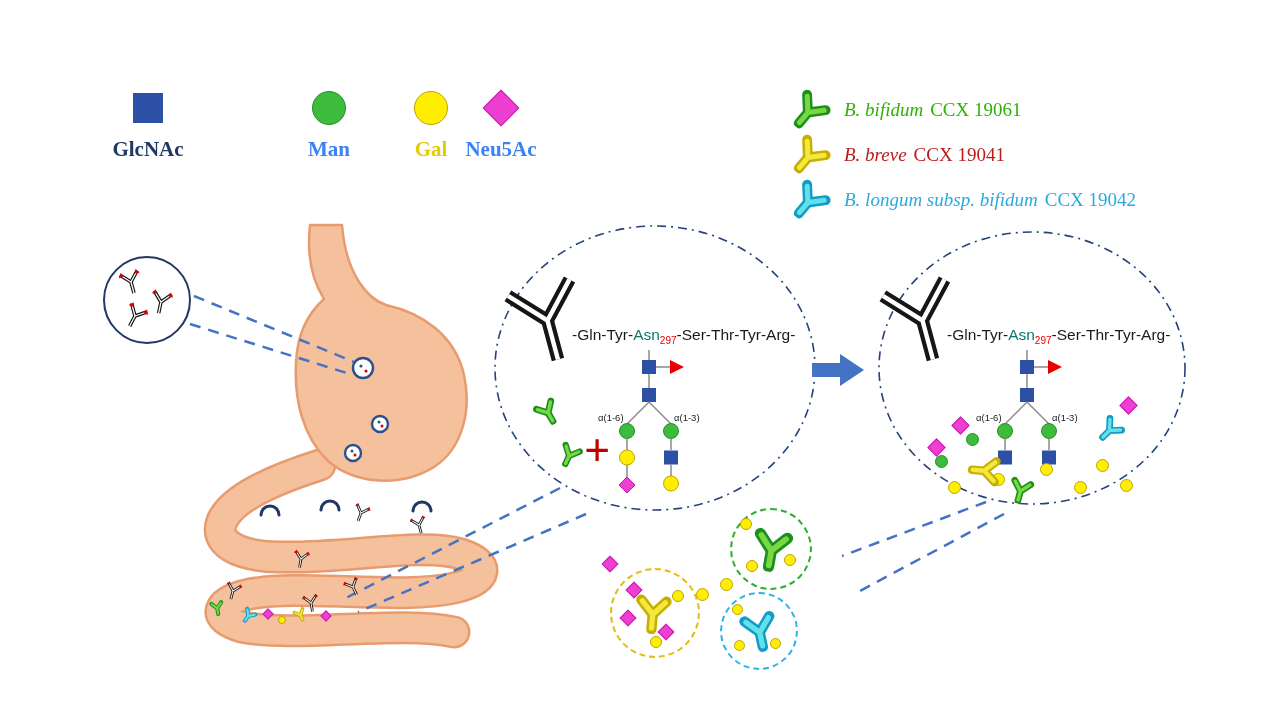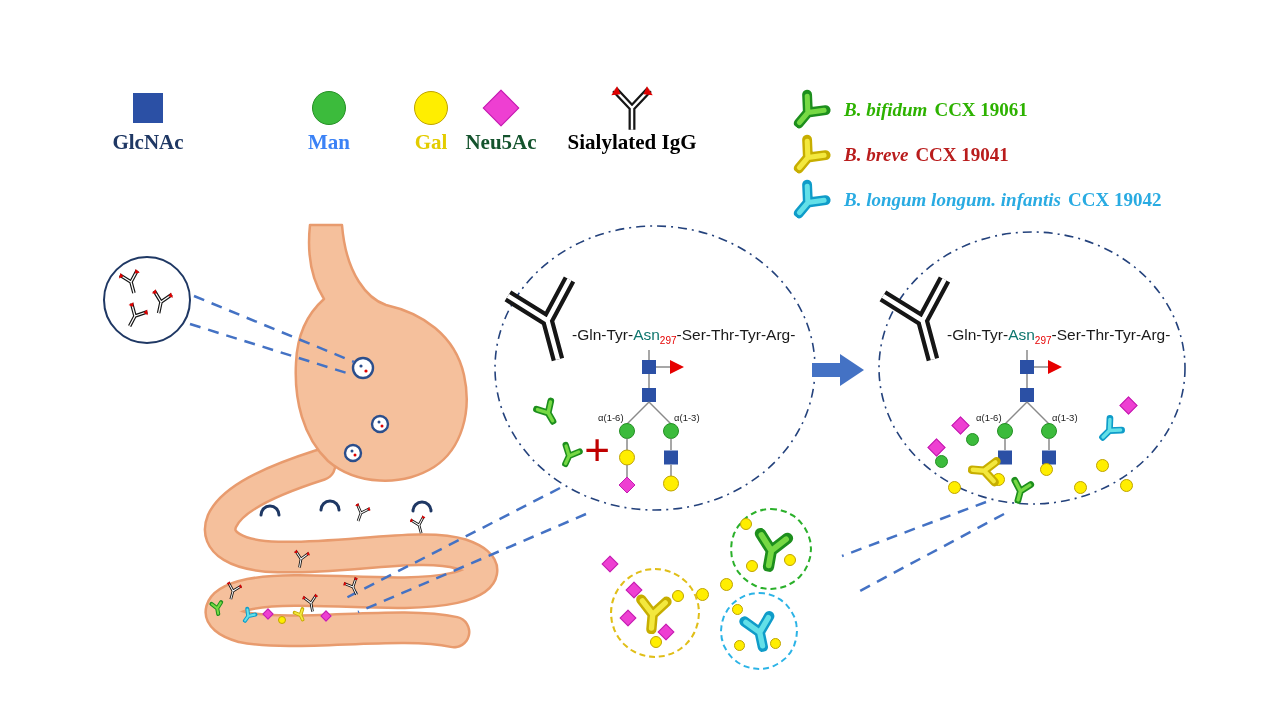--- a/index.html
+++ b/index.html
@@ -1,29 +1,29 @@
 <!DOCTYPE html>
 <html><head>
 <meta charset="utf-8">
 <style>
   *{margin:0;padding:0;box-sizing:border-box}
   html,body{background:#fff}
   body{font-family:"Liberation Serif",serif}
   .canvas{position:relative;width:1275px;height:715px;background:#fff;overflow:hidden}
 
   
-  .legend-item{position:absolute;top:86px;display:flex;flex-direction:column;align-items:center;}
+  .legend-item{position:absolute;top:86px;display:flex;flex-direction:column;align-items:center;gap:7px}
   .legend-item .ic{height:44px;display:flex;align-items:center;justify-content:center}
   .legend-label{font-weight:bold;font-size:21px;white-space:nowrap}
   .lbl-glcnac{color:#1F3864}.lbl-fuc{color:#E60000}.lbl-man{color:#3b82f6}
-  .lbl-gal{color:#E3CC00}.lbl-neu{color:#14532d}.lbl-igg{color:#000}
+  .lbl-gal{color:#E3CC00}.lbl-neu{color:#3b82f6}.lbl-igg{color:#000}
 
   
   .bact-row{position:absolute;left:788px;display:flex;align-items:center;gap:12px}
-  .bact-label{font-weight:bold;font-size:19px;white-space:nowrap}
+  .bact-label{font-weight:normal;font-size:19px;white-space:nowrap}
   .bact-label .sp{font-style:italic}
   .bact-label .st{margin-left:7px}
   .row-bifidum{color:#2DB200}.row-breve{color:#b91c1c}.row-longum{color:#29ABE2}
 
   
   .abs{position:absolute}
   .sq{position:absolute;background:#2B50A5}
   .tri-r{width:0;height:0;border-top:16px solid transparent;border-bottom:16px solid transparent;border-left:32px solid #E60000}
   .dia{position:absolute;transform:rotate(45deg);background:#EE3FD2;border:1px solid #C21FB0}
   .cir{position:absolute;border-radius:50%}
@@ -94,28 +94,20 @@
         <div class="cir y" style="position:static;width:34px;height:34px"></div>
       </div>
     <div class="legend-label lbl-gal">Gal</div>
   </div>
   <div class="legend-item" style="left:451px;width:100px">
     <div class="ic">
         <div class="dia" style="position:static;width:26px;height:26px"></div>
       </div>
     <div class="legend-label lbl-neu">Neu5Ac</div>
   </div>
-  <div class="legend-item" style="left:562px;width:140px">
-    <div class="ic">
-        <svg width="46" height="46" viewBox="0 0 40 40">
-          <use href="#sym-igg-s"></use>
-        </svg>
-      </div>
-    <div class="legend-label lbl-igg">Sialylated IgG</div>
-  </div>
 
   <div class="bact-row" style="top:88px">
     <svg class="bgreen" width="44" height="44" viewBox="0 0 40 40" style="transform:rotate(40deg)">
         <use href="#sym-bact"></use>
       </svg>
     <div class="bact-label row-bifidum">
       <span class="sp">B. bifidum</span><span class="st">CCX 19061</span>
     </div>
   </div>
   <div class="bact-row" style="top:133px">
@@ -124,21 +116,21 @@
       </svg>
     <div class="bact-label row-breve">
       <span class="sp">B. breve</span><span class="st">CCX 19041</span>
     </div>
   </div>
   <div class="bact-row" style="top:178px">
     <svg class="bcyan" width="44" height="44" viewBox="0 0 40 40" style="transform:rotate(40deg)">
         <use href="#sym-bact"></use>
       </svg>
     <div class="bact-label row-longum">
-      <span class="sp">B. longum longum. infantis</span><span class="st">CCX 19042</span>
+      <span class="sp">B. longum subsp. bifidum</span><span class="st">CCX 19042</span>
     </div>
   </div>
 
   <svg class="abs" style="left:140px;top:215px" width="370" height="450" viewBox="0 0 370 450">
 
     <g>
       <path d="M180 250 C130 266 92 284 82 306 C73 328 98 341 138 342 C203 344 284 327 321 339 C351 349 349 365 314 373 C260 385 163 369 110 379 C76 386 70 403 102 412 C156 423 260 405 314 417" fill="none" stroke="#E89B6E" stroke-width="33" stroke-linecap="round" stroke-linejoin="round"></path>
       <path d="M180 250 C130 266 92 284 82 306 C73 328 98 341 138 342 C203 344 284 327 321 339 C351 349 349 365 314 373 C260 385 163 369 110 379 C76 386 70 403 102 412 C156 423 260 405 314 417" fill="none" stroke="#F5C09C" stroke-width="28" stroke-linecap="round" stroke-linejoin="round"></path>
     </g>
 

